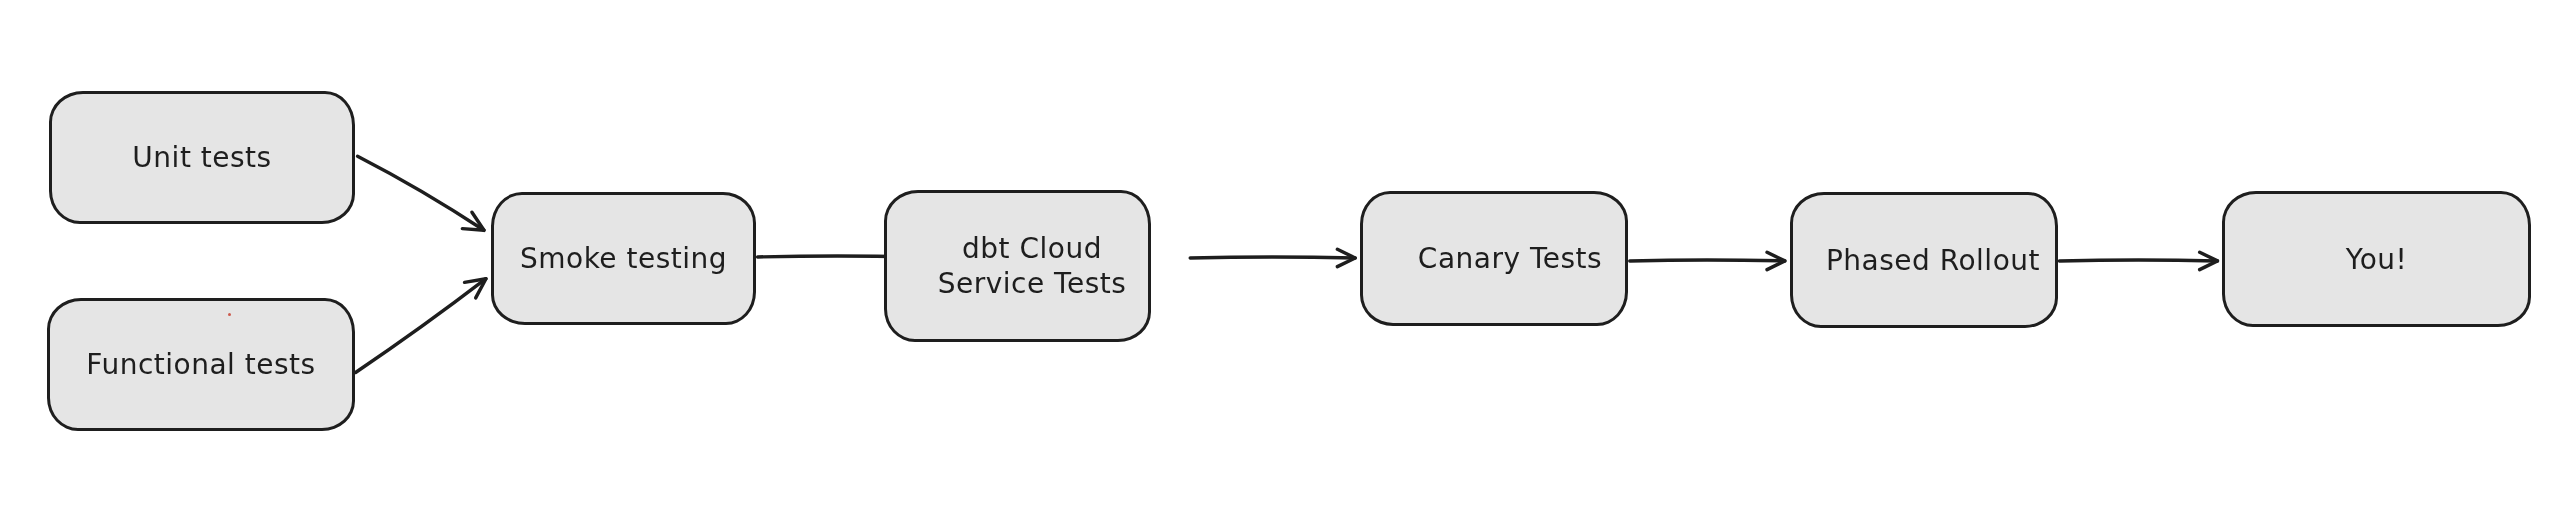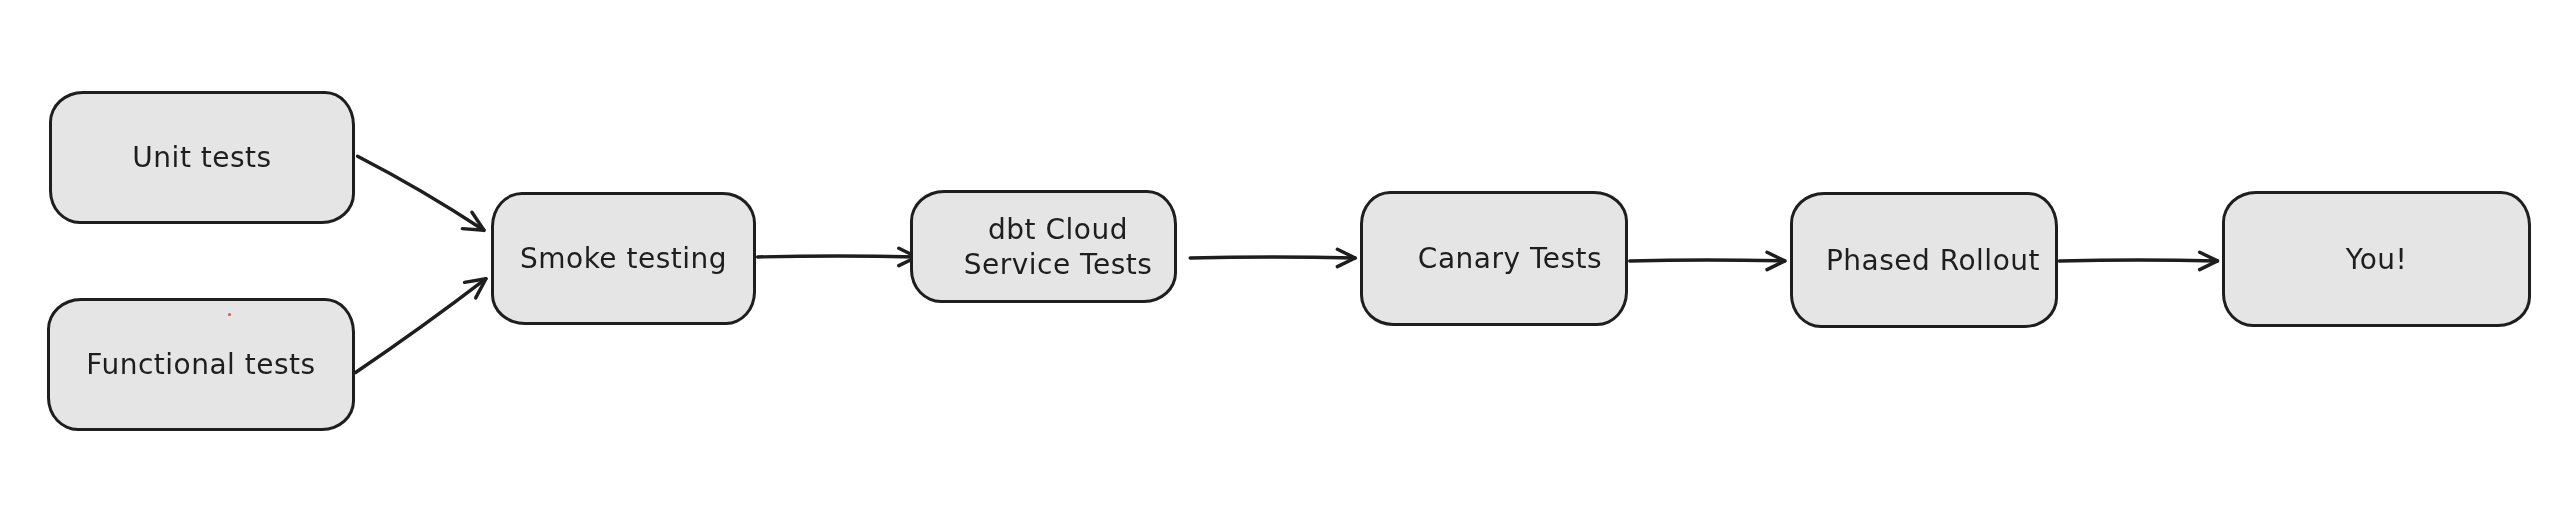--- a/index.html
+++ b/index.html
@@ -33,21 +33,21 @@
     color: #1e1e1e;
     font-size: 28px;
     line-height: 1.25;
     letter-spacing: 0.5px;
     border-radius: 34px 30px 33px 31px / 31px 34px 30px 33px;
   }
   .node-unit        { left: 49px;   top: 91px;  width: 306px; height: 133px; }
   .node-functional  { left: 47px;   top: 298px; width: 308px; height: 133px; }
   .node-smoke       { left: 491px;  top: 192px; width: 265px; height: 133px;
                       border-radius: 31px 33px 30px 34px / 34px 31px 33px 30px; }
-  .node-dbt         { left: 910px;  top: 190px; width: 267px; height: 113px; padding-left: 29px; }
+  .node-dbt         { left: 884px;  top: 190px; width: 267px; height: 152px; padding-left: 29px; }
   .node-canary      { left: 1360px; top: 191px; width: 268px; height: 135px;
                       border-radius: 30px 34px 31px 33px / 33px 30px 34px 31px; padding-left: 32px; }
   .node-phased      { left: 1790px; top: 192px; width: 268px; height: 136px; padding-left: 18px; }
   .node-you         { left: 2222px; top: 191px; width: 309px; height: 136px; }
   .node-label { display: block; }
   .red-dot {
     position: absolute;
     left: 228px; top: 313px;
     width: 3px; height: 3px;
     border-radius: 50%;

